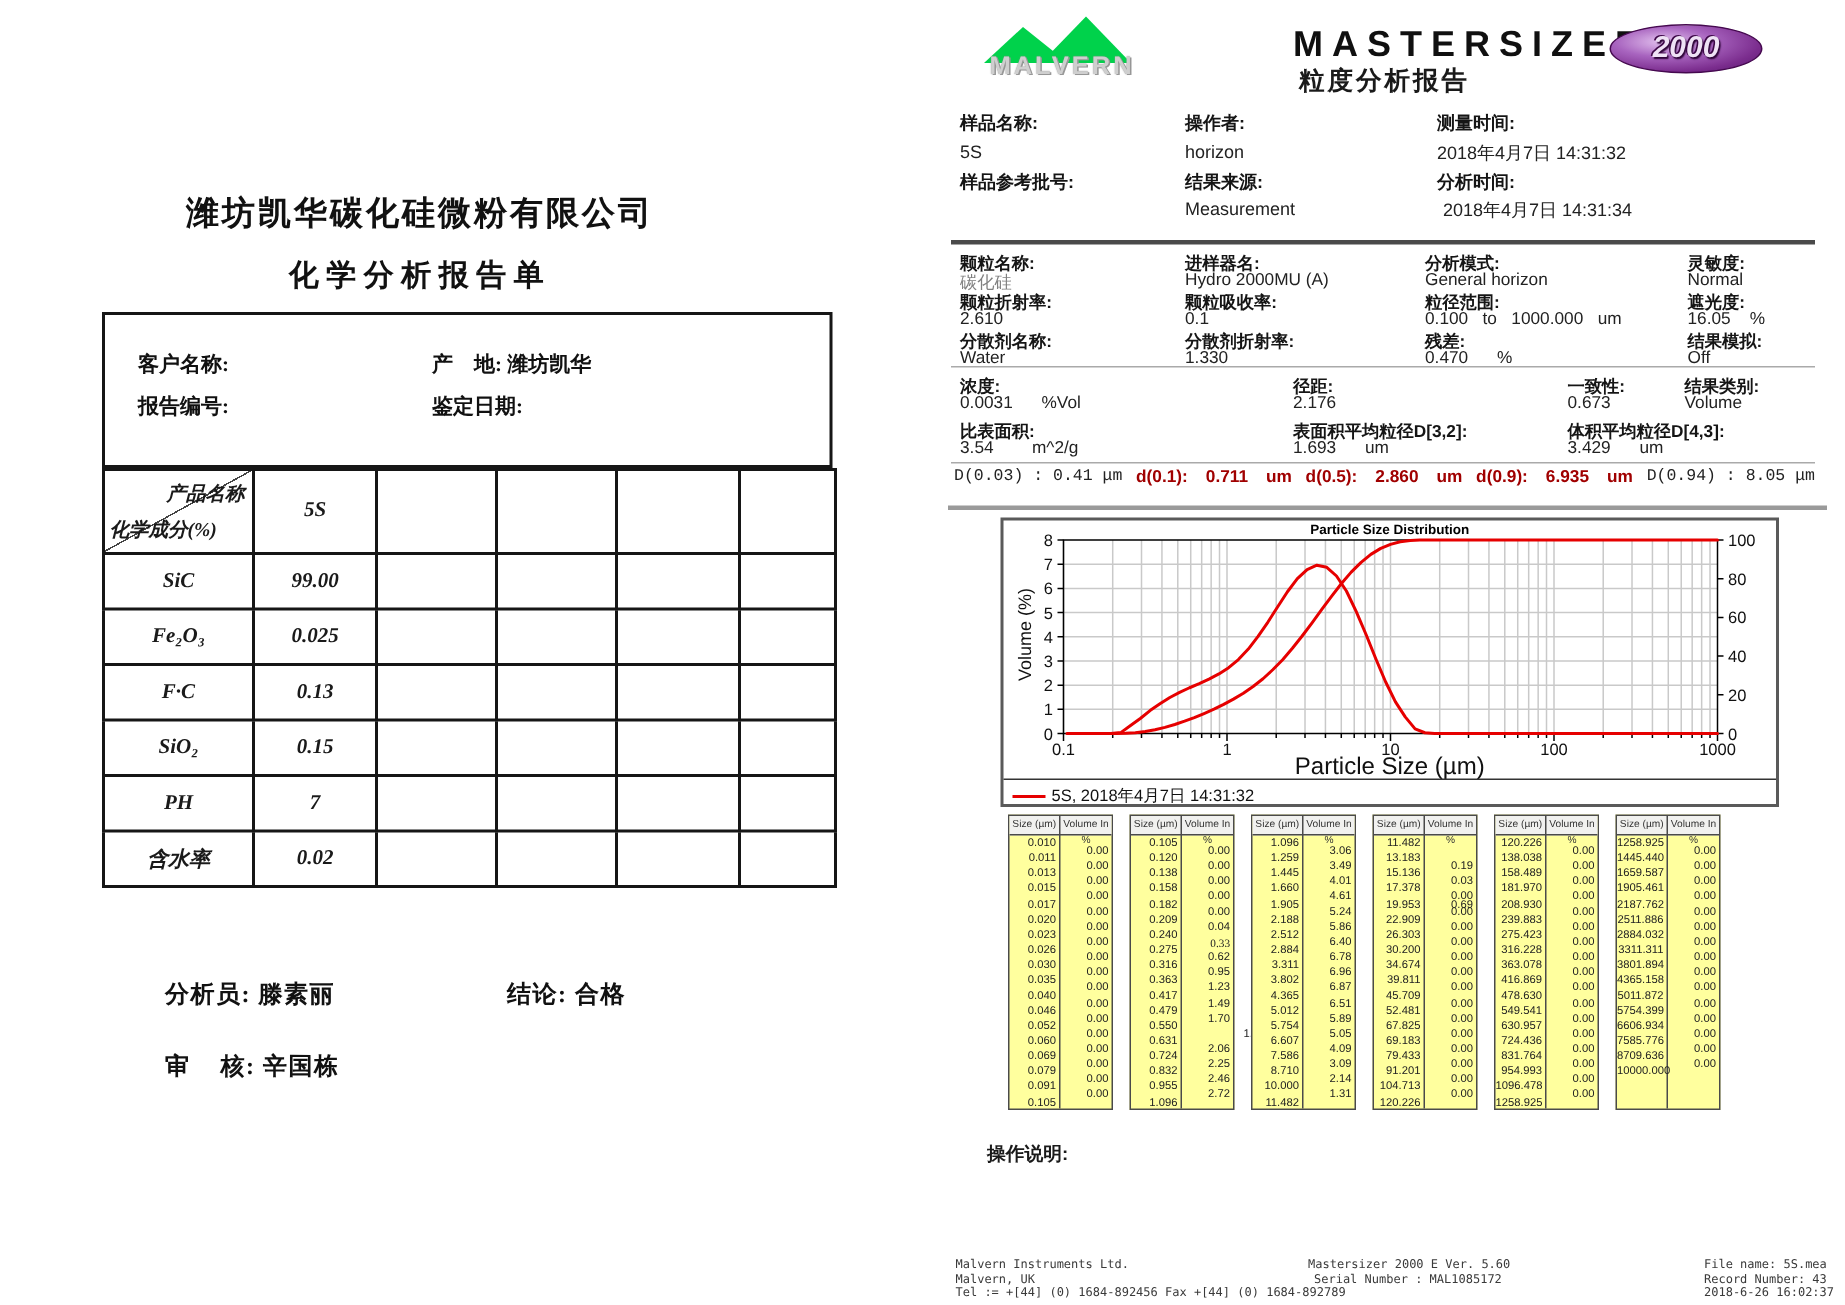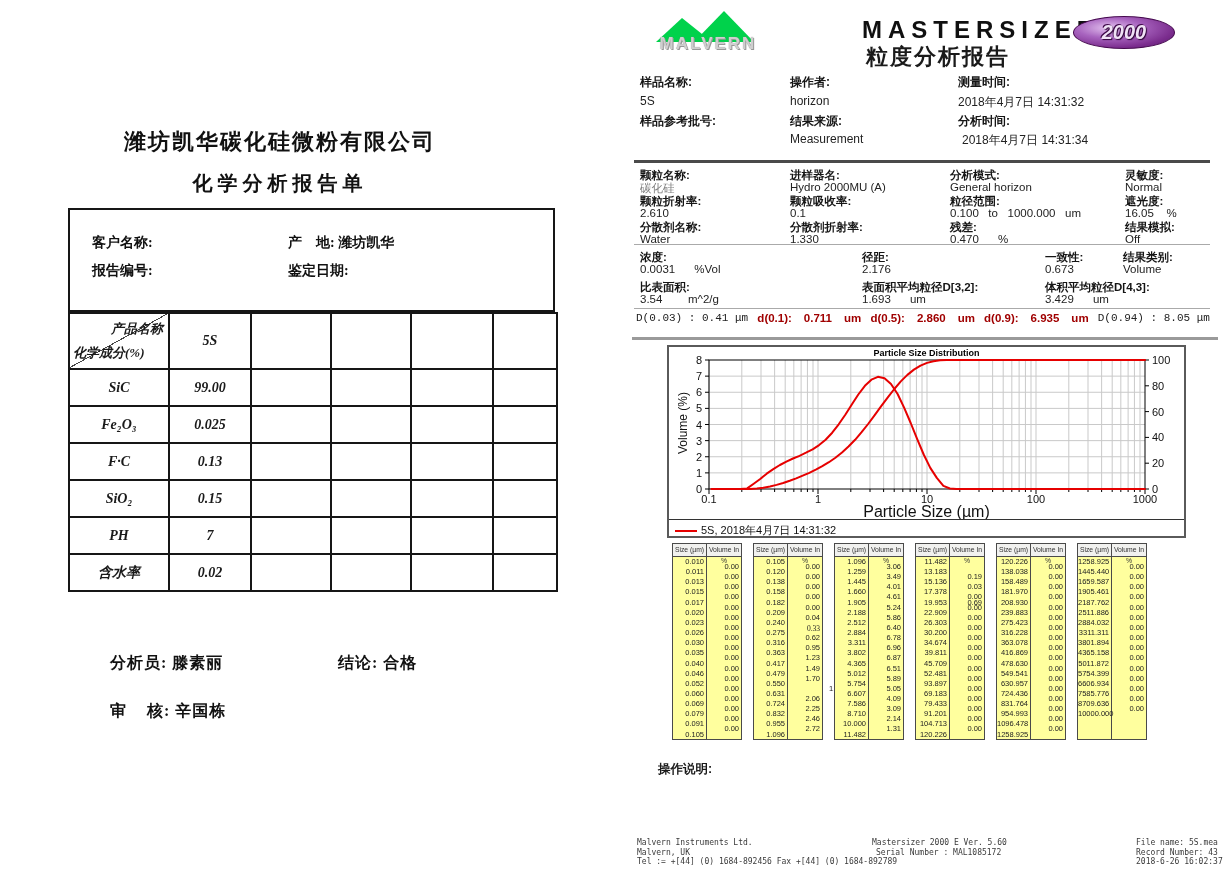--- a/index.html
+++ b/index.html
@@ -31,21 +31,21 @@
   .divider{background:#4a4a4a;}
   .thin-line{background:#aaaaaa;}
 
   
   .malvern-logo{left:648px;top:6px;width:120px;height:48px;}
   .tri{position:absolute;width:0;height:0;}
   .malvern-word{position:absolute;left:2px;top:28px;width:116px;text-align:center;
      font-size:17px;font-weight:bold;letter-spacing:2px;color:#cfcfcf;
      text-shadow:0 0 1px #8a8a8a, 1px 1px 0 #9a9a9a;}
   .mastersizer{left:862px;top:16px;font-size:24px;letter-spacing:6px;font-weight:600;color:#101010;}
-  .r-title{left:866px;top:42px;font-size:22px;font-weight:bold;letter-spacing:2px;}
+  .r-title{left:866px;top:42px;font-size:17px;font-weight:bold;letter-spacing:2px;}
   .badge2000{left:1073px;top:16px;width:100px;height:31px;border-radius:50%;
      background:radial-gradient(ellipse at 35% 35%, #e3c2ef 0%, #a864bf 35%, #7b2d8e 70%, #55156b 100%);
      border:1px solid #45094f;display:flex;align-items:center;justify-content:center;}
   .badge2000 span{font-style:italic;font-weight:bold;font-size:20px;color:#efe2f5;
      text-shadow:-1px -1px 0 #3d0747,1px 1px 1px #2c0336;}
 
   
   .pct-row{left:636px;top:312px;width:574px;height:22px;display:flex;align-items:flex-start;
            justify-content:space-between;}
   .pct-black{font-family:"Liberation Mono",monospace;font-size:11px;color:#222;}
@@ -570,21 +570,21 @@
         <span class="sz" style="top: 33.3px;">15.136</span>
         <span class="sz" style="top: 43.45px;">17.378</span>
         <span class="sz" style="top: 53.6px;">19.953</span>
         <span class="sz" style="top: 63.75px;">22.909</span>
         <span class="sz" style="top: 73.9px;">26.303</span>
         <span class="sz" style="top: 84.05px;">30.200</span>
         <span class="sz" style="top: 94.2px;">34.674</span>
         <span class="sz" style="top: 104.35px;">39.811</span>
         <span class="sz" style="top: 114.5px;">45.709</span>
         <span class="sz" style="top: 124.65px;">52.481</span>
-        <span class="sz" style="top: 134.8px;">93.897</span>
+        <span class="sz" style="top: 134.8px;">67.825</span>
         <span class="sz" style="top: 144.95px;">69.183</span>
         <span class="sz" style="top: 155.1px;">79.433</span>
         <span class="sz" style="top: 165.25px;">91.201</span>
         <span class="sz" style="top: 175.4px;">104.713</span>
         <span class="sz" style="top: 185.55px;">120.226</span>
         <span class="vol" style="top: 18px; margin-top: 36px;">0.69</span>
         <span class="vol" style="top: 28.15px;">0.19</span>
         <span class="vol" style="top: 38.3px;">0.03</span>
         <span class="vol" style="top: 48.45px;">0.00</span>
         <span class="vol" style="top: 58.6px;">0.00</span>

